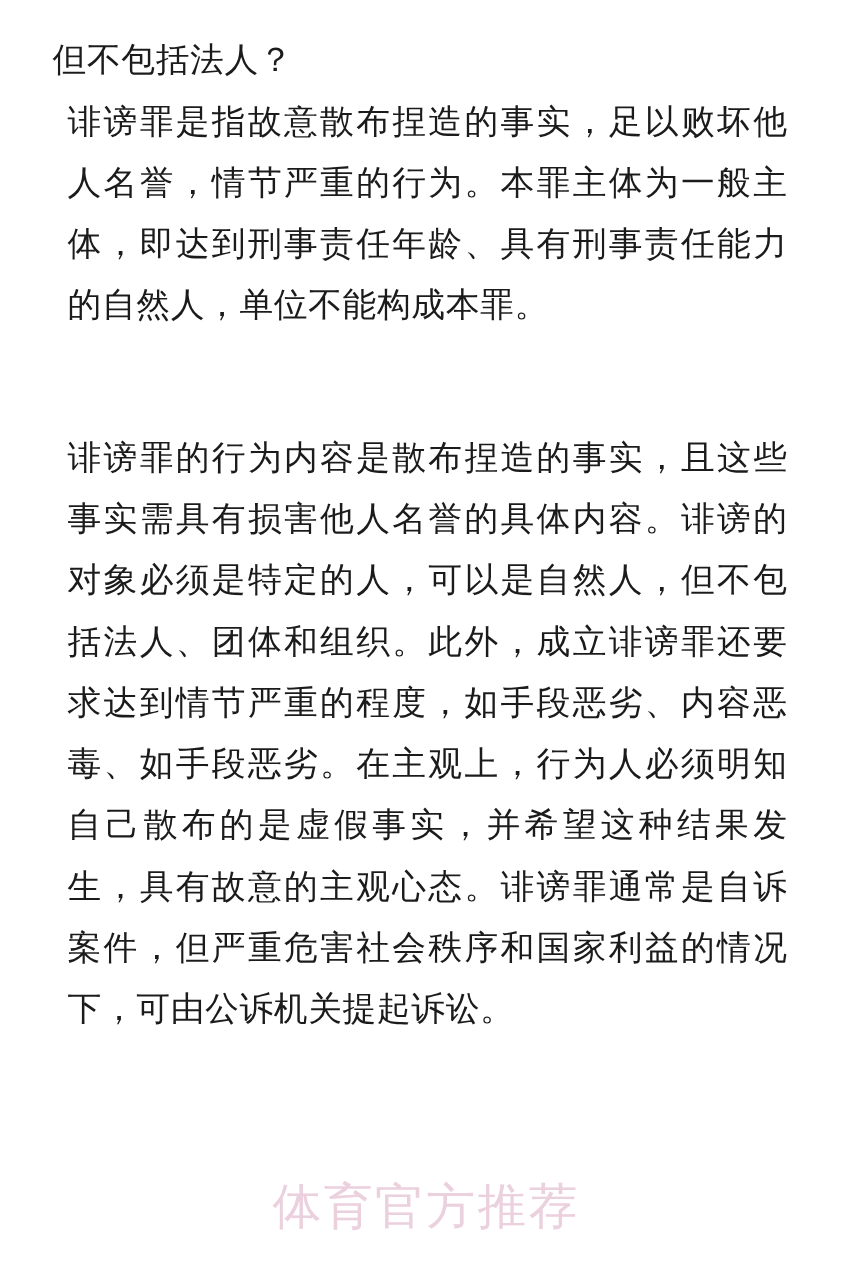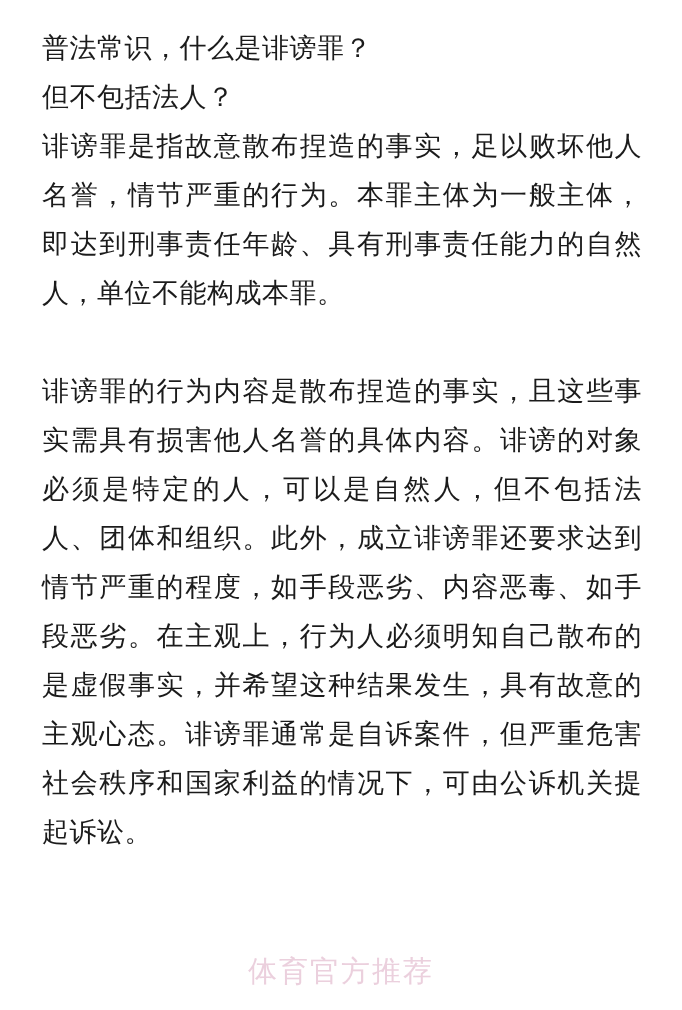--- a/index.html
+++ b/index.html
@@ -32,50 +32,49 @@
     letter-spacing: 0.5px;
     white-space: nowrap;
   }
   .para {
     font-size: 27px;
     line-height: 49px;
     color: #1b1b1b;
     letter-spacing: 0.5px;
     text-align: justify;
     text-justify: inter-ideograph;
-    margin: 0;
+    margin: 12px;
   }
   .para.first {
     margin-top: 0;
   }
   .spacer {
     height: 49px;
   }
   .watermark {
     position: absolute;
     left: 0;
     right: 0;
     bottom: 18px;
     text-align: center;
-    font-size: 29px;
+    font-size: 39px;
     letter-spacing: 2px;
     color: #e8c8d8;
     opacity: 0.85;
     z-index: 1;
     pointer-events: none;
     user-select: none;
   }
 </style>
 </head>
 <body>
 
 <div class="page">
 
   <div class="article">
-    <div class="line">普法常识，什么是诽谤罪？</div>
     <div class="line">但不包括法人？</div>
     <p class="para first">诽谤罪是指故意散布捏造的事实，足以败坏他人名誉，情节严重的行为。本罪主体为一般主体，即达到刑事责任年龄、具有刑事责任能力的自然人，单位不能构成本罪。</p>
     <div class="spacer"></div>
     <p class="para">诽谤罪的行为内容是散布捏造的事实，且这些事实需具有损害他人名誉的具体内容。诽谤的对象必须是特定的人，可以是自然人，但不包括法人、团体和组织。此外，成立诽谤罪还要求达到情节严重的程度，如手段恶劣、内容恶毒、如手段恶劣。在主观上，行为人必须明知自己散布的是虚假事实，并希望这种结果发生，具有故意的主观心态。诽谤罪通常是自诉案件，但严重危害社会秩序和国家利益的情况下，可由公诉机关提起诉讼。</p>
   </div>
 
   <div class="watermark" style="color: rgb(232, 200, 216);">体育官方推荐</div>
 
 </div>
 

